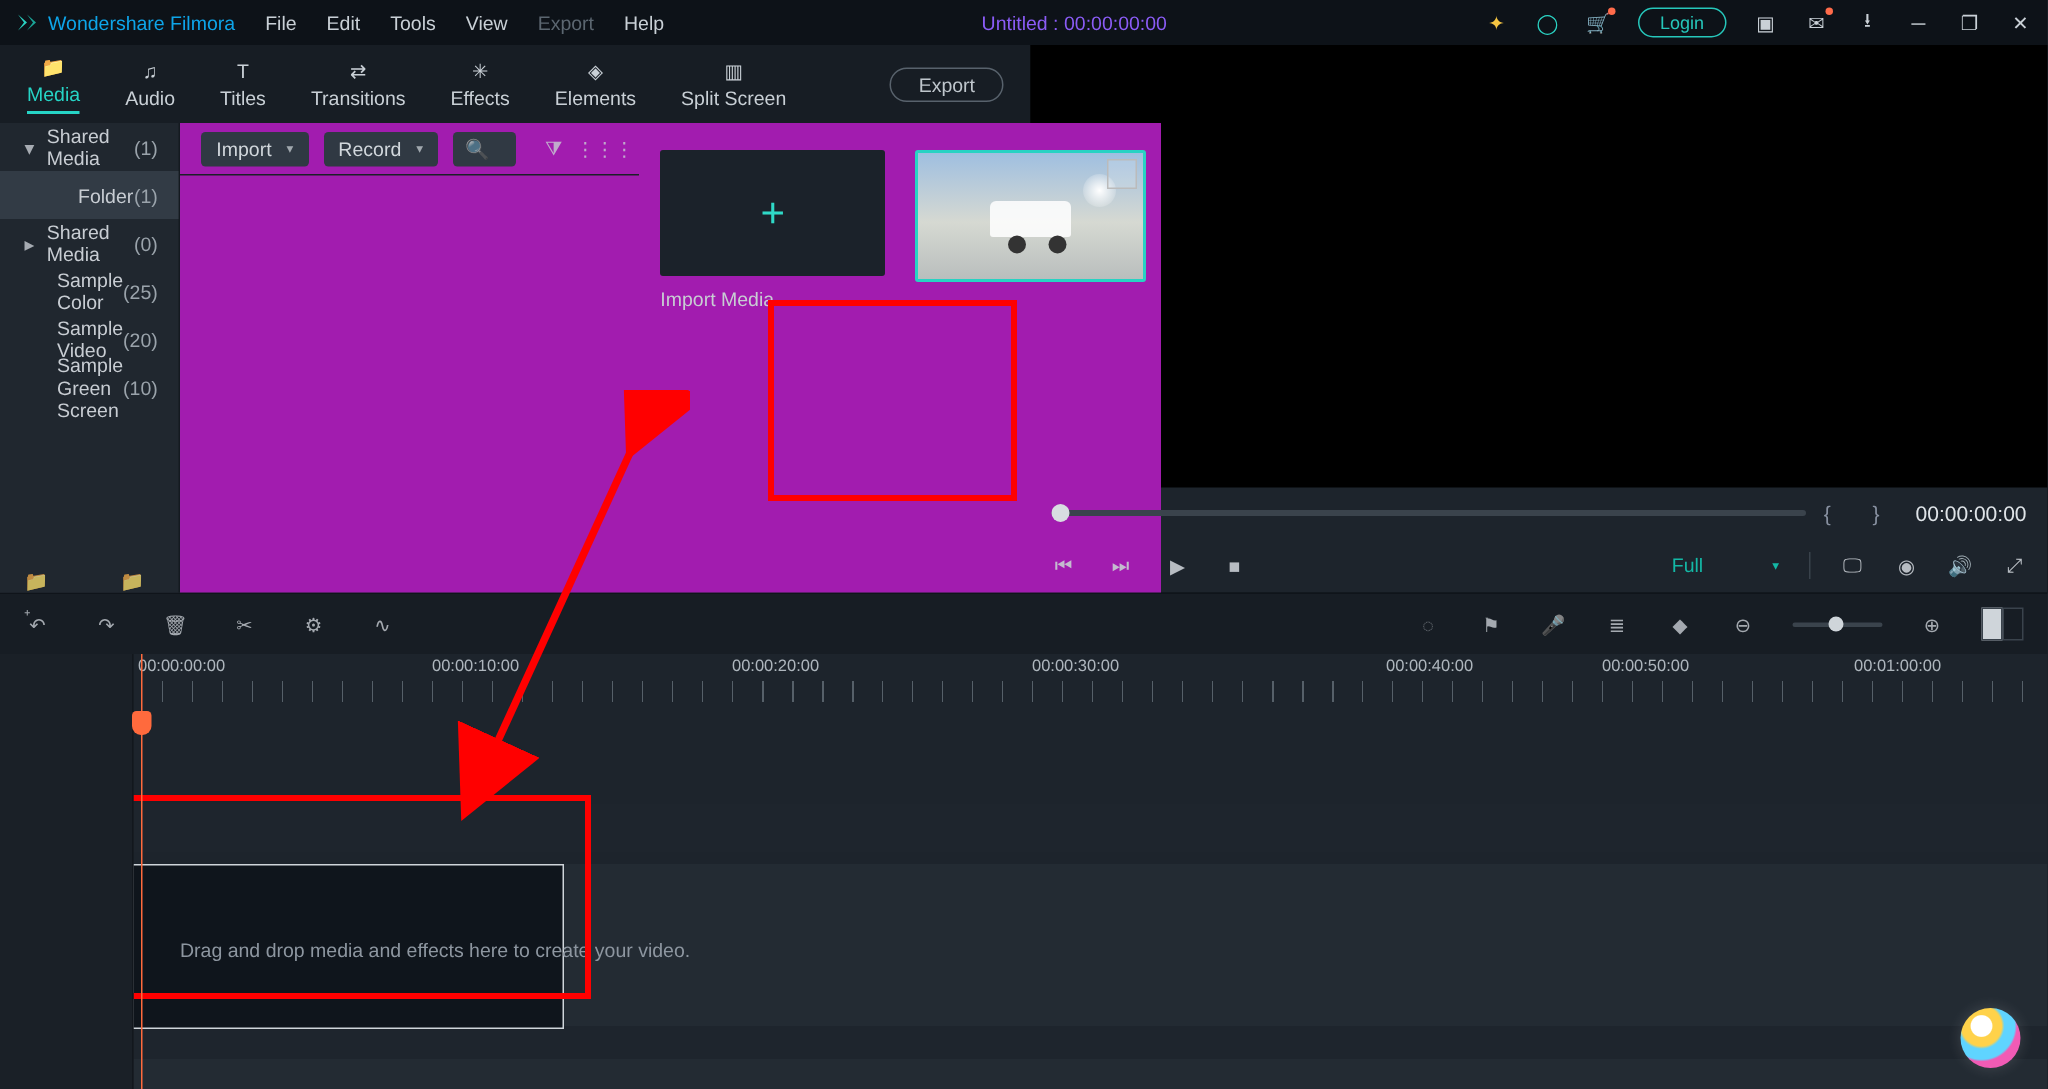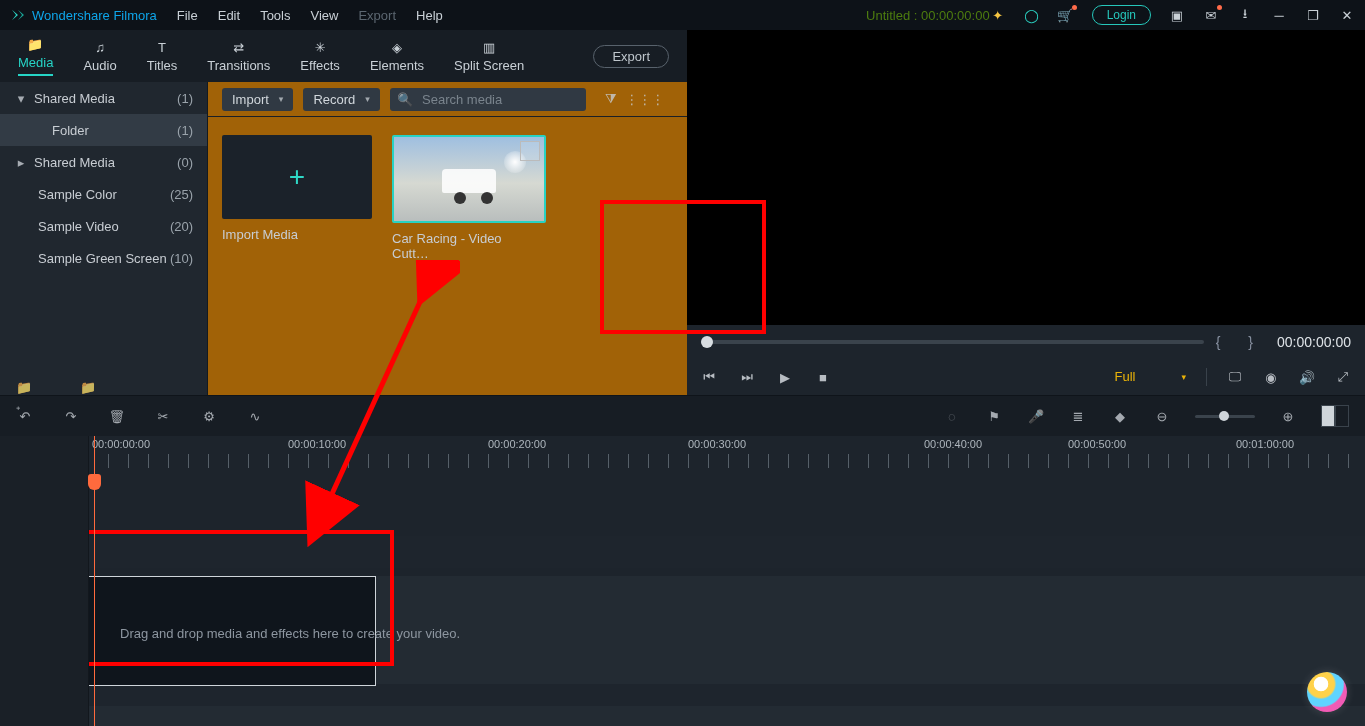--- a/index.html
+++ b/index.html
@@ -3,21 +3,21 @@
 <meta charset="utf-8">
 <style>
 html,body{margin:0;padding:0;width:1365px;height:726px;background:#1c232b;font-family:"Segoe UI",Arial,sans-serif;color:#c8cdd3;font-size:13px;overflow:hidden;user-select:none}
 
 .titlebar{height:30px;background:#0d1218;display:flex;align-items:center;padding:0 10px;font-size:13px;color:#c9d0d6}
 .tb-logo{width:16px;height:16px;margin-right:6px}
 .tb-app{margin-right:20px;color:#0ea5e9}
 .tb-menu{display:flex;gap:20px}
 .tb-menu span{cursor:pointer}
 .tb-menu .dim{color:#5b6670}
-.tb-title{flex:1;text-align:right;color:#4d7c0f}
+.tb-title{flex:1;text-align:center;color:#8b5cf6}
 .tb-right{display:flex;align-items:center;gap:18px}
 .tb-ico{width:16px;height:16px;display:flex;align-items:center;justify-content:center}
 .login-btn{border:1.5px solid #26c7bb;border-radius:14px;padding:2px 14px;color:#26c7bb;font-size:12px;cursor:pointer}
 .dot-red{position:relative}
 .dot-red::after{content:"";position:absolute;top:-2px;right:-3px;width:5px;height:5px;border-radius:50%;background:#ff6b4a}
 
 .upper{height:365px;display:flex}
 .left-pane{width:687px;display:flex;flex-direction:column;background:#20272f}
 .right-pane{flex:1;display:flex;flex-direction:column;background:#000}
 
@@ -32,21 +32,21 @@
 .sidebar{width:207px;background:#20272f;border-right:1px solid #141a20}
 .sb-item{height:32px;display:flex;align-items:center;padding:0 14px 0 16px;font-size:13px;color:#c8cdd3;cursor:pointer}
 .sb-item .chev{width:10px;text-align:center;margin-right:8px;opacity:.8}
 .sb-item .cnt{margin-left:auto;color:#9aa3ab}
 .sb-item.sel{background:#323b45}
 .sb-item.ind{padding-left:38px}
 .sb-item.ind2{padding-left:52px}
 .sb-footer{position:absolute;top:380px;left:16px;display:flex;gap:46px}
 .sb-footer .ic{width:18px;height:18px;opacity:.75}
 
-.browser{flex:1;background:#a16207;display:flex;flex-direction:column;position:relative}
+.browser{flex:1;background:#a21caf;display:flex;flex-direction:row;position:relative}
 .btop{height:34px;display:flex;align-items:center;gap:10px;padding:0 14px;border-bottom:1px solid #1a2027}
 .dd{background:#303943;border-radius:3px;padding:4px 10px;display:flex;align-items:center;gap:10px;font-size:13px;color:#d1d7dc;cursor:pointer}
 .dd .car{font-size:9px;opacity:.7}
 .search{flex:1;max-width:180px;background:#303943;border-radius:3px;display:flex;align-items:center;padding:3px 8px;gap:6px}
 .search input{background:none;border:0;outline:0;color:#c8cdd3;font-size:13px;width:100%}
 .search input::placeholder{color:#7a848d}
 .btop .tool{width:18px;height:18px;opacity:.8;margin-left:6px;cursor:pointer;display:flex;align-items:center;justify-content:center}
 .bgrid{flex:1;padding:18px 14px;display:flex;gap:20px;align-items:flex-start}
 .cell{width:150px;display:flex;flex-direction:column;gap:8px;color:#c8cdd3;font-size:13px}
 .thumb{width:150px;height:84px;border-radius:2px;display:flex;align-items:center;justify-content:center;background:#1b222a}
@@ -65,21 +65,21 @@
 .pcontrols{height:70px;background:#1d242c;display:flex;flex-direction:column}
 .scrubrow{height:34px;display:flex;align-items:center;padding:0 14px;gap:12px}
 .scrub{flex:1;height:4px;background:#3a434c;border-radius:2px;position:relative}
 .scrub .knob{position:absolute;left:0;top:-4px;width:12px;height:12px;border-radius:50%;background:#d8dde1}
 .braces{color:#8790a0;font-size:14px;letter-spacing:12px}
 .timecode{color:#dfe4e8;font-size:14px;font-variant-numeric:tabular-nums}
 .playrow{height:36px;display:flex;align-items:center;padding:0 14px;gap:24px}
 .playrow .grp{display:flex;gap:22px;align-items:center}
 .picon{width:16px;height:16px;cursor:pointer;opacity:.9;display:flex;align-items:center;justify-content:center}
 .playrow .right{margin-left:auto;display:flex;align-items:center;gap:20px}
-.fulldd{display:flex;align-items:center;gap:46px;border-bottom:1px solid transparent;color:#eab308;cursor:pointer}
+.fulldd{display:flex;align-items:center;gap:46px;border-bottom:1px solid transparent;color:#14b8a6;cursor:pointer}
 .divv{width:1px;height:18px;background:#39424b}
 
 .midbar{height:40px;background:#171d24;display:flex;align-items:center;padding:0 16px;gap:28px;border-top:1px solid #0f141a}
 .midbar .l{display:flex;gap:28px;align-items:center}
 .midbar .r{margin-left:auto;display:flex;gap:24px;align-items:center}
 .mico{width:18px;height:18px;opacity:.8;cursor:pointer;display:flex;align-items:center;justify-content:center}
 .zoom-slider{width:60px;height:3px;background:#3a434c;border-radius:2px;position:relative}
 .zoom-slider .k{position:absolute;left:24px;top:-4px;width:10px;height:10px;border-radius:50%;background:#cfd5da}
 .tb-toggle{display:flex}
 .tb-toggle div{width:12px;height:20px;border:1px solid #3a434c}
@@ -229,21 +229,20 @@
             <span>Import Media</span>
           </div>
           <div class="cell">
             <div class="thumb video">
                 <div class="sun"></div>
                 <div class="car"></div>
                 <div class="wheel l"></div>
                 <div class="wheel r"></div>
                 <div class="badge"></div>
               </div>
-            <span>Car Racing - Video Cutt…</span>
           </div>
         </div>
         <div class="redbox red1"></div>
       </div>
     </div>
   </div>
 
   <div class="right-pane">
     <div class="preview"></div>
     <div class="pcontrols">

